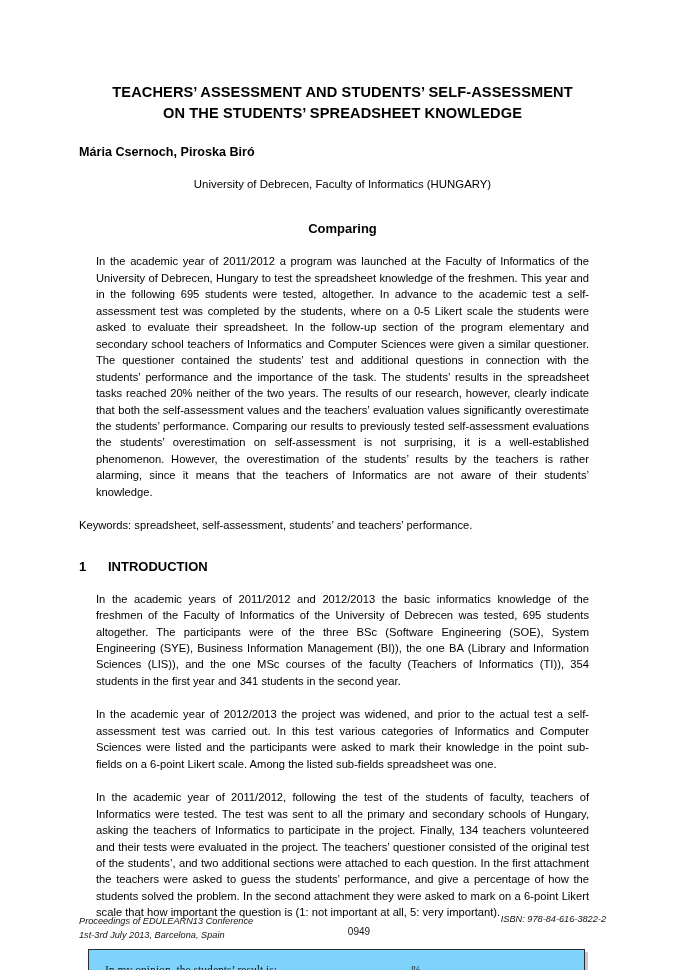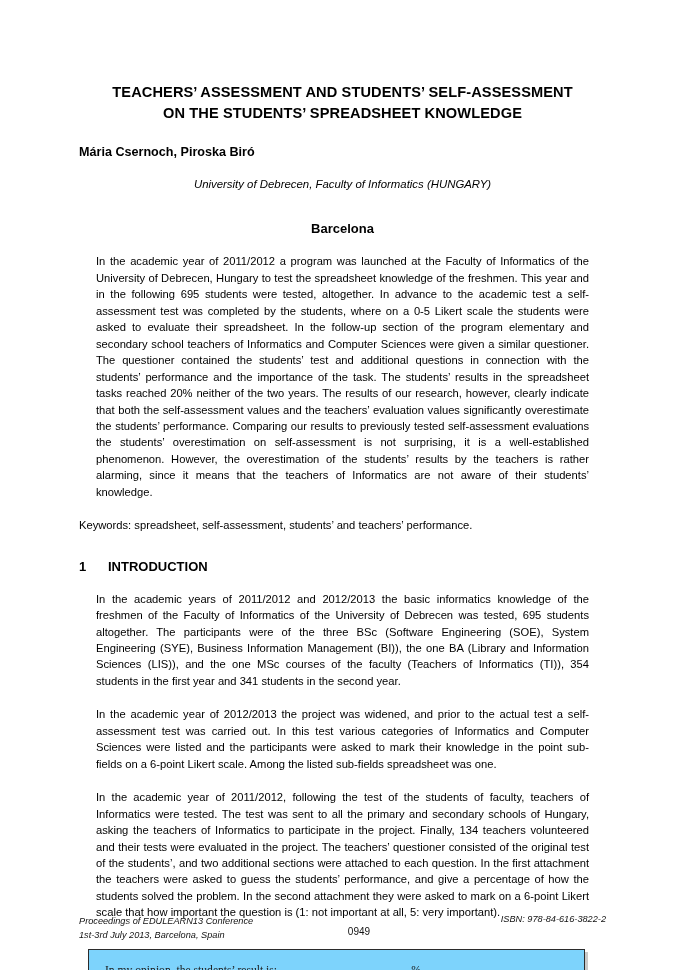--- a/index.html
+++ b/index.html
@@ -37,21 +37,20 @@
   .title .line { display: block; }
 
   .authors {
     font-size: 12.6px;
     font-weight: bold;
     text-align: left;
     margin-top: 21px;
   }
   .affiliation {
     font-size: 11.4px;
-    font-style: italic;
     text-align: center;
     margin-top: 17px;
     line-height: 1.5;
   }
   .affiliation .line { display: block; }
 
   
   .abstract-heading {
     font-size: 13px;
     font-weight: bold;
@@ -167,21 +166,21 @@
       <span class="line">TEACHERS’ ASSESSMENT AND STUDENTS’ SELF-ASSESSMENT</span>
       <span class="line">ON THE STUDENTS’ SPREADSHEET KNOWLEDGE</span>
     </div>
 
     <div class="authors">Mária Csernoch, Piroska Biró</div>
 
     <div class="affiliation">
       <span class="line">University of Debrecen, Faculty of Informatics (HUNGARY)</span>
     </div>
 
-    <div class="abstract-heading">Barcelona</div>
+    <div class="abstract-heading">Comparing</div>
     <p class="body abstract-body">In the academic year of 2011/2012 a program was launched at the Faculty of Informatics of the University of Debrecen, Hungary to test the spreadsheet knowledge of the freshmen. This year and in the following 695 students were tested, altogether. In advance to the academic test a self-assessment test was completed by the students, where on a 0-5 Likert scale the students were asked to evaluate their spreadsheet. In the follow-up section of the program elementary and secondary school teachers of Informatics and Computer Sciences were given a similar questioner. The questioner contained the students’ test and additional questions in connection with the students’ performance and the importance of the task. The students’ results in the spreadsheet tasks reached 20% neither of the two years. The results of our research, however, clearly indicate that both the self-assessment values and the teachers’ evaluation values significantly overestimate the students’ performance. Comparing our results to previously tested self-assessment evaluations the students’ overestimation on self-assessment is not surprising, it is a well-established phenomenon. However, the overestimation of the students’ results by the teachers is rather alarming, since it means that the teachers of Informatics are not aware of their students’ knowledge.</p>
     <div class="keywords">Keywords: spreadsheet, self-assessment, students’ and teachers’ performance.</div>
 
     <div class="section-heading">
       <span class="section-num">1</span>
       <span>INTRODUCTION</span>
     </div>
 
     <p class="body intro-p">In the academic years of 2011/2012 and 2012/2013 the basic informatics knowledge of the freshmen of the Faculty of Informatics of the University of Debrecen was tested, 695 students altogether. The participants were of the three BSc (Software Engineering (SOE), System Engineering (SYE), Business Information Management (BI)), the one BA (Library and Information Sciences (LIS)), and the one MSc courses of the faculty (Teachers of Informatics (TI)), 354 students in the first year and 341 students in the second year.</p>
     <p class="body intro-p">In the academic year of 2012/2013 the project was widened, and prior to the actual test a self-assessment test was carried out. In this test various categories of Informatics and Computer Sciences were listed and the participants were asked to mark their knowledge in the point sub-fields on a 6-point Likert scale. Among the listed sub-fields spreadsheet was one.</p>

